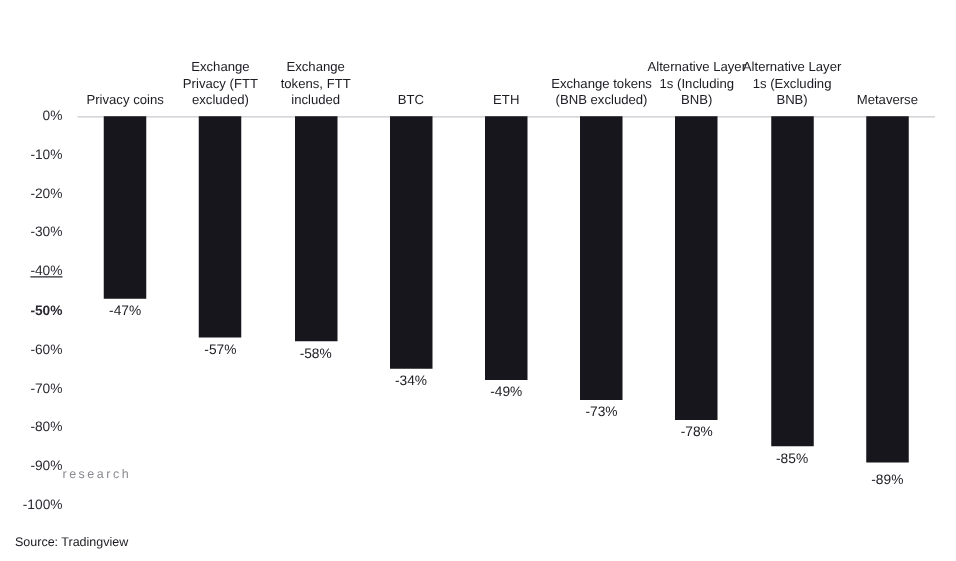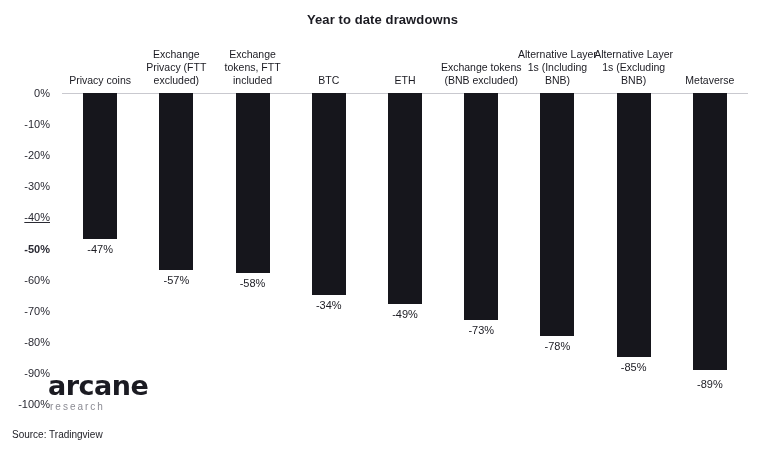--- a/index.html
+++ b/index.html
@@ -133,21 +133,20 @@
     top: 429px;
     font-size: 10px;
     color: #1b1b22;
   }
 </style>
 </head>
 <body>
 
 <div id="chart-root">
 
-  <div id="chart-title">Year to date drawdowns</div>
 
   <div id="y-axis-labels">
       <div class="ytick" style="top: 0px;">0%</div>
       <div class="ytick" style="top: 31.1px;">-10%</div>
       <div class="ytick" style="top: 62.2px; text-align: center;">-20%</div>
       <div class="ytick" style="top: 93.3px;">-30%</div>
       <div class="ytick" style="top: 124.4px; text-decoration: underline;">-40%</div>
       <div class="ytick" style="top: 155.5px; font-weight: bold;">-50%</div>
       <div class="ytick" style="top: 186.6px; text-align: right;">-60%</div>
       <div class="ytick" style="top: 217.7px;">-70%</div>
@@ -227,19 +226,18 @@
       <div class="bar-group" style="left: 609.778px; width: 76.2222px;">
         <div class="bar" style="height: 276.79px; background: rgb(22, 22, 28);"></div>
         <div class="bar-value" style="top: 285px; text-align: right;">-89%</div>
         <div class="cat-label" style="top: -19px;">
           <div>Metaverse</div>
         </div>
       </div>
     </div>
 
   <div id="logo">
-    <div id="logo-word">arcane</div>
     <div id="logo-sub">research</div>
   </div>
 
   <div id="source">Source: Tradingview</div>
 
 </div>
 
 </body></html>

